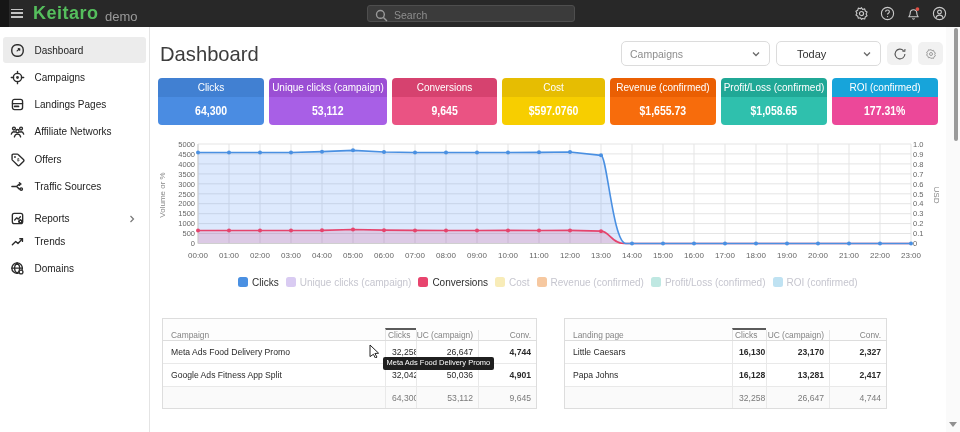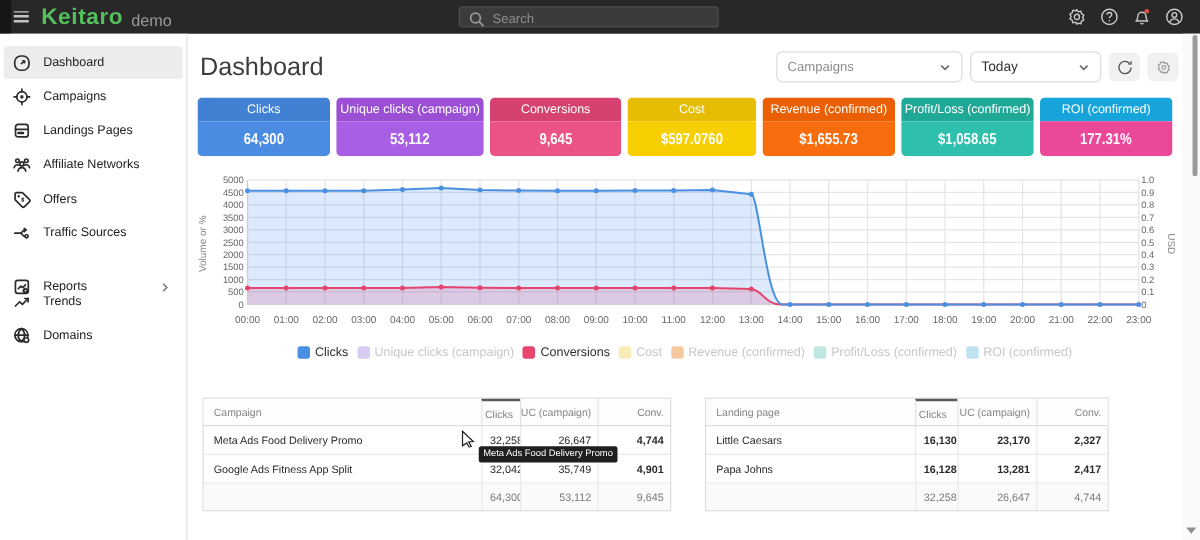--- a/index.html
+++ b/index.html
@@ -25,21 +25,21 @@
 .ch { font-size:10px; height:19px; line-height:19px; }
 .cv { font-size:12.5px; font-weight:bold; height:28px; line-height:28px; }
 .cv span { display:inline-block; transform:scaleX(.84); transform-origin:center; }
 #legend { position:absolute; left:238px; top:276.5px; width:707px; display:flex; justify-content:flex-start; gap:7px; }
 .li { display:flex; align-items:center; gap:4px; }
 .sw { width:10px; height:10px; border-radius:2.5px; flex:none; }
 .lt { font-size:10px; color:#c6c6cf; }
 .lt.on { color:#2e2e2e; }
 .tbl { position:absolute; top:318px; border:1px solid #ddd; font-size:8.6px; background:#fff; color:#2a2a2a; }
 .tr { display:flex; }
-.th { height:22px; color:#848484; border-bottom:1px solid #ddd; background:#fdfdfd; font-size:8.4px; }
+.th { height:22px; color:#848484; border-bottom:1px solid #ddd; background:#fdfdfd; font-size:8.4px;align-items:flex-end; }
 .td { height:23px; border-bottom:1px solid #e9e9e9; }
 .tf { height:21px; color:#7a7a7a; background:#fafafa; }
 .c0 { flex:1 1 auto; min-width:0; padding-left:8px; display:flex; align-items:center; overflow:hidden; white-space:nowrap; }
 .cn { flex:0 0 auto; border-left:1px solid #e9e9e9; display:flex; align-items:center; justify-content:flex-end; padding-right:5px; white-space:nowrap; overflow:hidden; }
 .th .cn { border-left:1px solid #e4e4e4; }
 .cn.sorted { border-top:2px solid #5a5a5a; justify-content:flex-start; padding-left:2px; padding-right:0; }
 .cn.clip { padding-right:0; justify-content:flex-start; padding-left:6px; }
 .b { font-weight:bold; }
 #tooltip { position:absolute; left:383px; top:357px; height:12.5px; background:#1f1f1f; color:#fff; font-size:7.5px; line-height:12.5px; padding:0 3.5px; border-radius:2px; white-space:nowrap; }
 #track { position:absolute; left:946px; top:27px; width:14px; height:405px; background:#fafafa; }
@@ -127,21 +127,21 @@
       <span>Offers</span>
     </div>
     <div class="mi" style="top:146.8px">
       <svg class="mic" width="15" height="15" viewBox="0 0 16 16" fill="none" stroke="#2b2b2b" stroke-width="1.45" stroke-linecap="round" stroke-linejoin="round">
         <path d="M2 8h4.5M6.5 8c2 0 2-2.7 4-2.7M6.5 8c2 0 2 2.7 4 2.7"></path>
         <path d="M10 3.9l1.7 1.4L10 6.7"></path>
         <circle cx="12" cy="10.7" r="1.3"></circle>
       </svg>
       <span>Traffic Sources</span>
     </div>
-    <div class="mi" style="top:190px">
+    <div class="mi" style="top:179px">
       <svg class="mic" width="15" height="15" viewBox="0 0 16 16" fill="none" stroke="#2b2b2b" stroke-width="1.45" stroke-linecap="round" stroke-linejoin="round">
         <rect x="2.5" y="2.5" width="11" height="11" rx="2"></rect>
         <path d="M5 9.5l2.2-2.2 1.6 1.4 2.3-2.5"></path>
         <circle cx="11" cy="11.2" r="1.6"></circle>
         <path d="M11 9.2v.6M11 12.6v.6M9.3 11.2h.6M12.7 11.2h.6"></path>
       </svg>
       <span>Reports</span>
       <svg class="chev" width="8" height="8" viewBox="0 0 8 8">
         <path d="M2.5 1l3 3-3 3" fill="none" stroke="#777" stroke-width="1.2"></path>
       </svg>
@@ -163,21 +163,21 @@
     </div>
   </div>
 <div id="title">Dashboard</div>
 <div class="drop" style="left:621px;width:149px;color:#8e8e8e">
     <span style="margin-left:8px">Campaigns</span>
  <svg width="10" height="10" viewBox="0 0 10 10" style="position:absolute;right:8px">
       <path d="M2 3.5l3 3 3-3" fill="none" stroke="#6a6a6a" stroke-width="1.3"></path>
     </svg>
   </div>
 <div class="drop" style="left:776px;width:105px;color:#333;font-size:11px">
-    <span style="margin-left:8px">Today</span>
+    <span style="margin-left:20px">Today</span>
  <svg width="10" height="10" viewBox="0 0 10 10" style="position:absolute;right:8px">
       <path d="M2 3.5l3 3 3-3" fill="none" stroke="#6a6a6a" stroke-width="1.3"></path>
     </svg>
   </div>
 <div class="btn" style="left:887px">
     <svg width="14" height="14" viewBox="0 0 16 16" fill="none" stroke="#555" stroke-width="1.25">
       <path d="M13.6 8a5.6 5.6 0 11-1.6-3.93"></path>
       <path d="M13.7 2.2l-.2 2.7-2.7-.2" fill="none" stroke-width="1.2"></path>
     </svg>
   </div>
@@ -402,21 +402,21 @@
       <div class="cn b" style="width:58px">
         <span>4,744</span>
       </div>
     </div>
     <div class="tr td">
       <div class="c0">Google Ads Fitness App Split</div>
       <div class="cn clip" style="width:31px">
         <span>32,042</span>
       </div>
       <div class="cn" style="width:62px">
-        <span>35,749</span>
+        <span>50,036</span>
       </div>
       <div class="cn b" style="width:58px">
         <span>4,901</span>
       </div>
     </div>
     <div class="tr tf">
       <div class="c0"></div>
       <div class="cn clip" style="width:31px">
         <span>64,300</span>
       </div>

